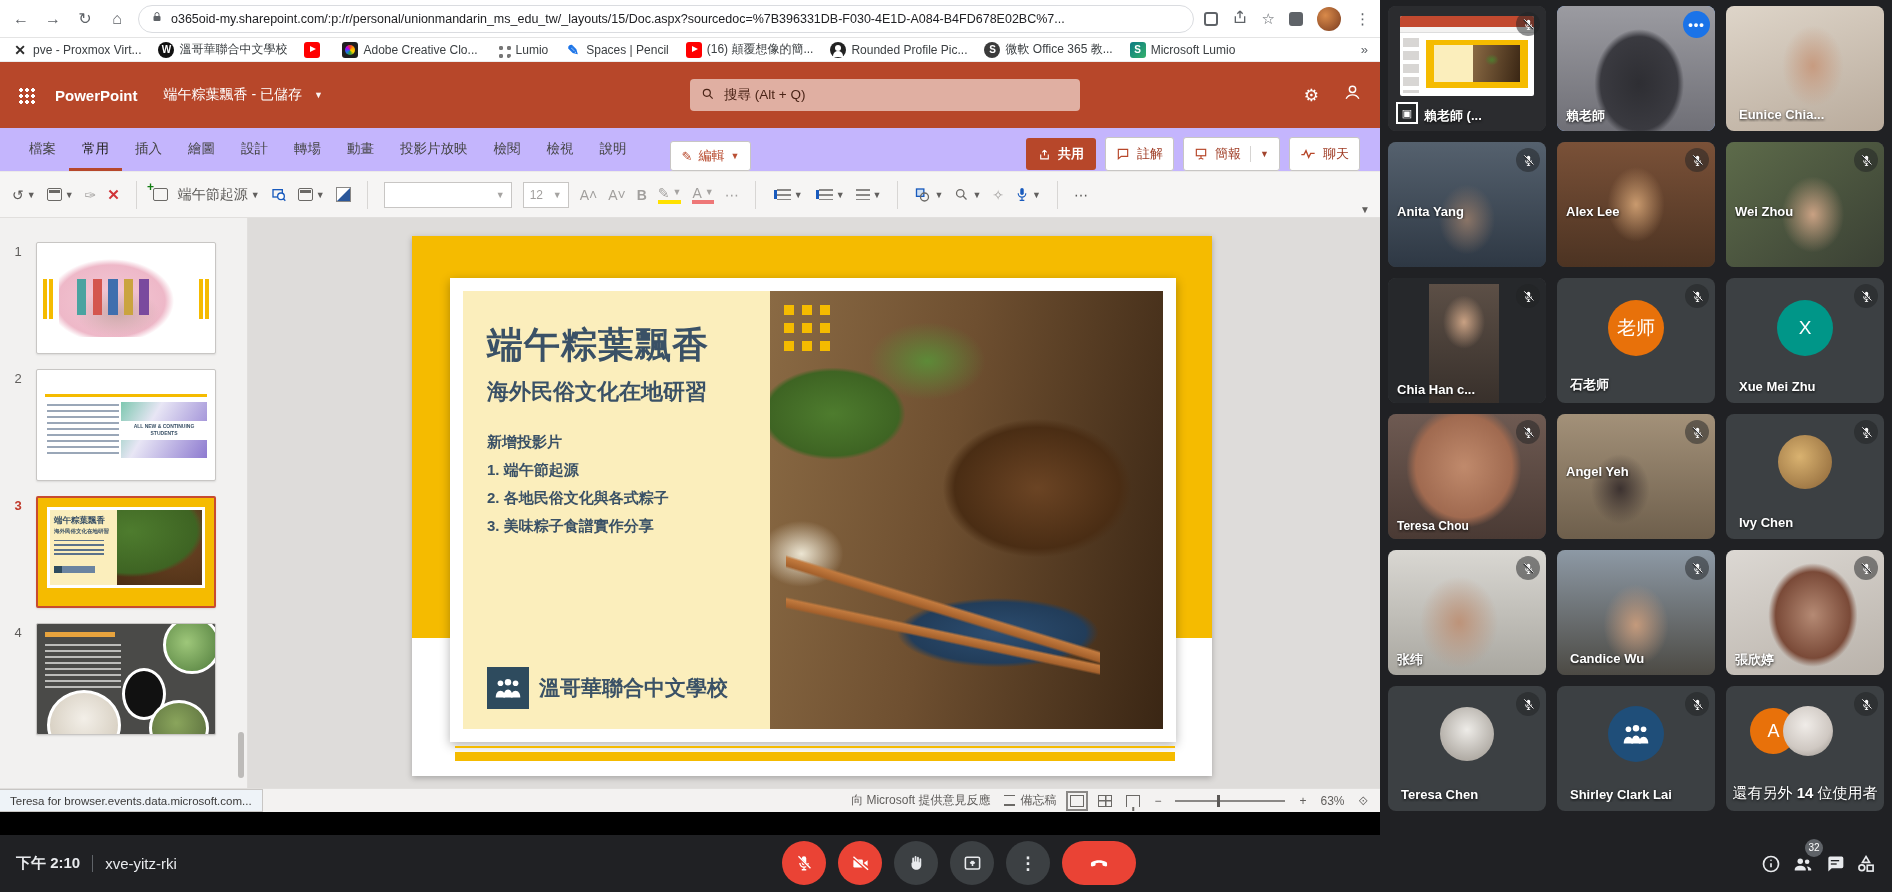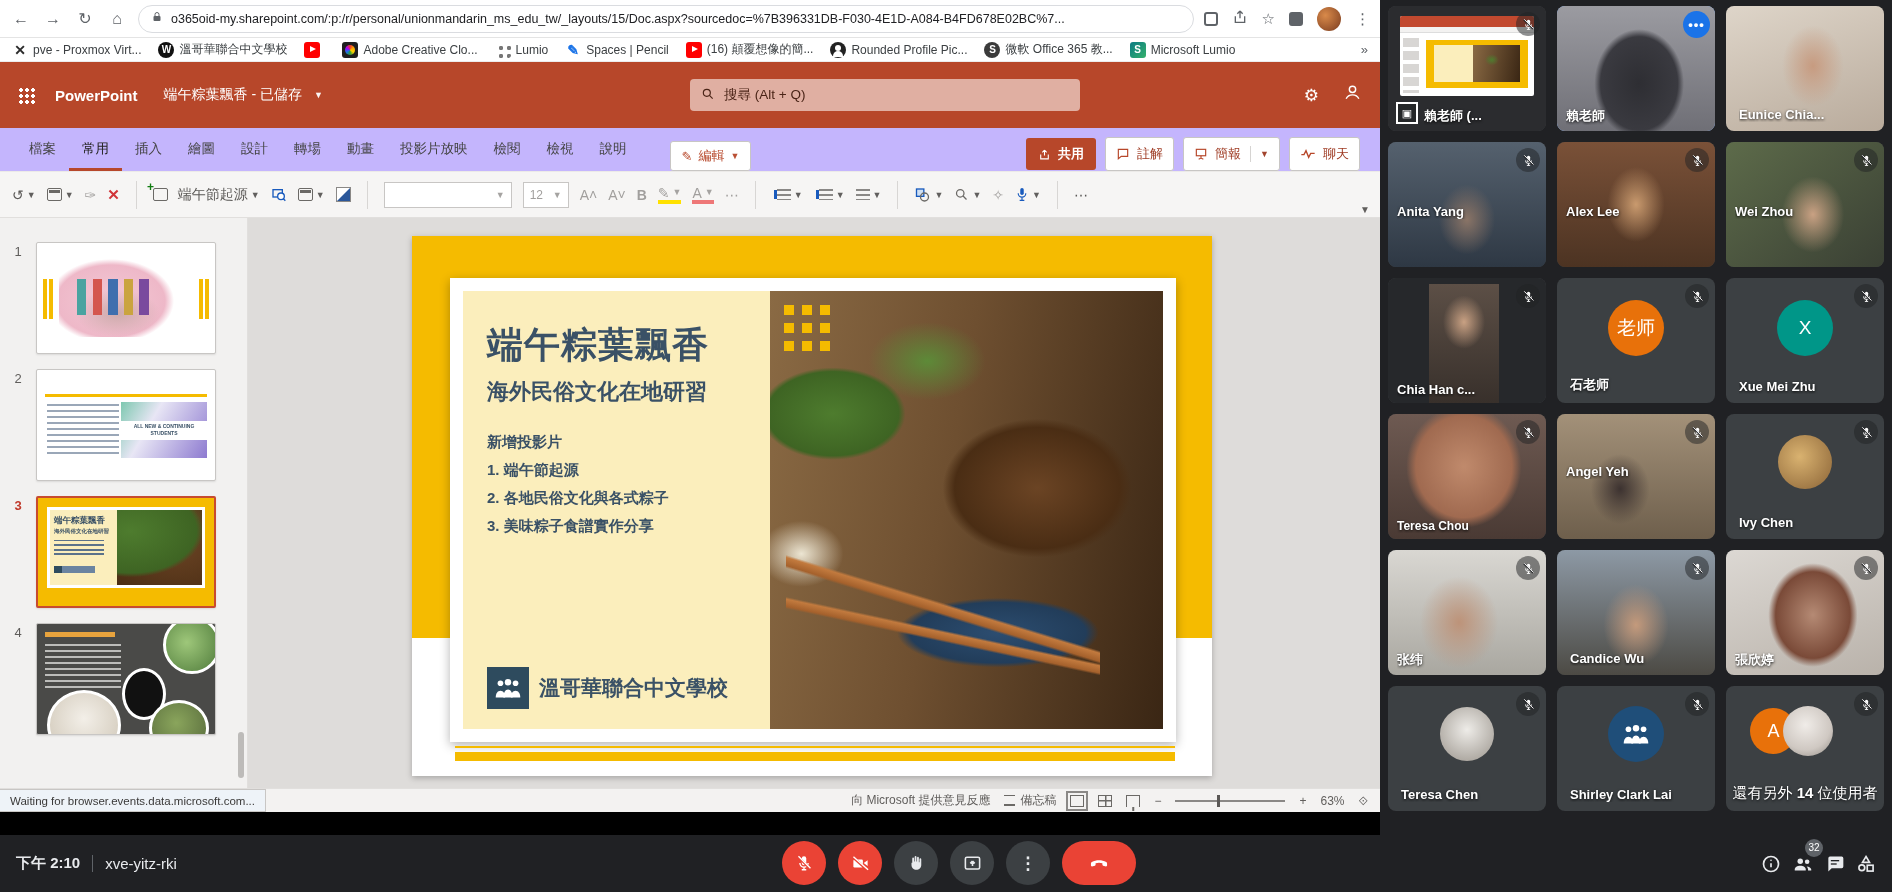--- a/index.html
+++ b/index.html
@@ -517,21 +517,21 @@
               <span></span>
             </div>
         </div>
         <div class="sl-bottomline"></div>
         <div class="sl-bottombar"></div>
       </div>
     </div>
   </div>
 
   <div class="ppt-status">
-    <span class="load-chip">Waiting for browser.events.data.microsoft.com...</span>
+    <span class="load-chip">Teresa for browser.events.data.microsoft.com...</span>
     <div class="status-right">
       <span>向 Microsoft 提供意見反應</span>
       <span class="notes">
           <span class="notes-ic"></span>
           <span>備忘稿</span>
         </span>
       <span class="vi selbox"></span>
       <span class="vi grid" style="border:1.5px solid #6b6966"></span>
       <span class="vi flag"></span>
       <span>−</span>

